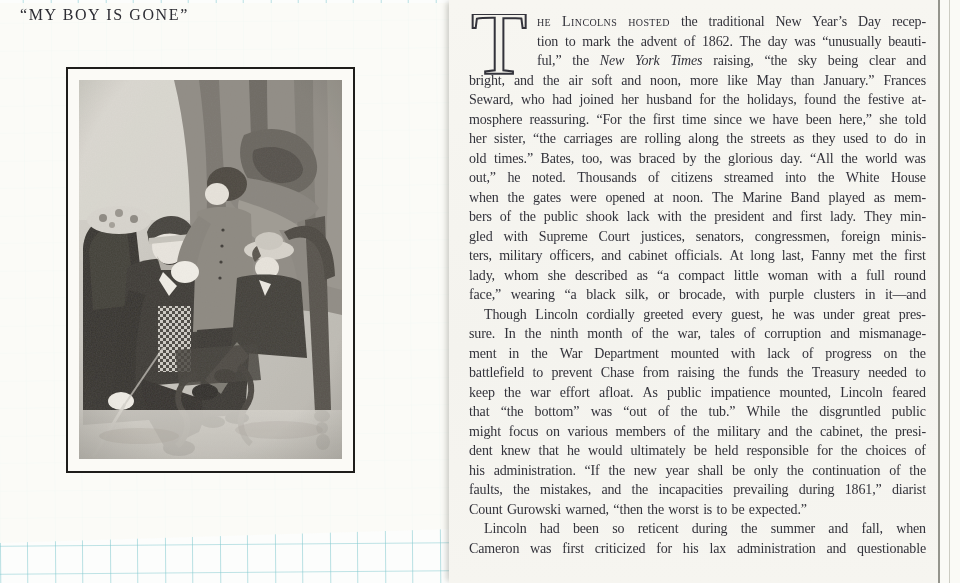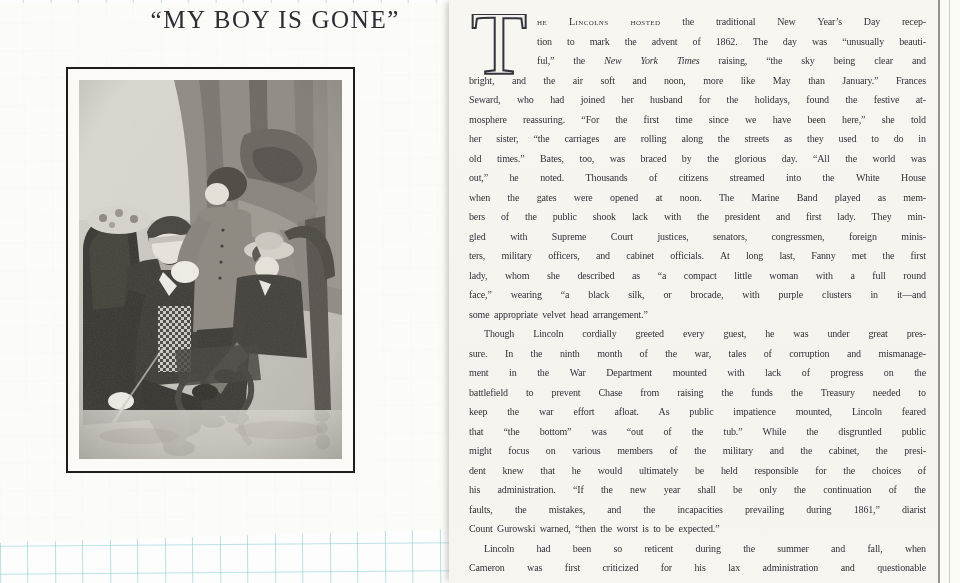--- a/index.html
+++ b/index.html
@@ -12,38 +12,38 @@
       repeating-linear-gradient(90deg, rgba(128,200,206,.55) 0 1px, transparent 1px 27.5px),
       repeating-linear-gradient(0deg, rgba(128,200,206,.50) 0 1px, transparent 1px 27.5px);
     background-position:-6px -9px;
     transform:rotate(-.45deg);}
   
   .left-page{position:absolute;left:0;top:3px;width:452px;height:540px;
     background:rgba(251,251,247,.94);
     clip-path:polygon(0 0,100% 0,100% 97.4%,0 100%);
     box-shadow:0 2px 3px rgba(120,120,105,.18);}
   .chapter-title{position:absolute;left:20px;top:6px;width:380px;margin:0;
-    text-align:right;font-size:25px;font-weight:500;letter-spacing:1.6px;
+    text-align:left;font-size:16px;font-weight:500;letter-spacing:1.6px;
     color:#2c2c33;white-space:nowrap;}
   .photo-frame{position:absolute;left:66px;top:67px;width:263px;height:379px;
     border:2px solid #1e1d1b;background:#fbfaf6;padding:11px 11px 12px 11px;}
   .photo-frame svg{display:block;}
   
   .right-page{position:absolute;left:449px;top:0;width:489px;height:583px;
     background:linear-gradient(180deg,#f7f6f1,#f4f3ee 60%,#f6f5f0);
     box-shadow:-4px 0 6px -2px rgba(100,100,88,.35);
     box-sizing:border-box;padding:12px 12px 0 20px;}
   .page-edge{position:absolute;left:938px;top:0;width:22px;height:583px;
     background:#fafaf6;border-left:2px solid #94948c;}
   .page-edge-line{position:absolute;left:9px;top:0;width:1px;height:583px;background:#ccccc3;}
   
   .article{position:relative;color:#32323a;}
   .dropcap-svg{position:absolute;left:1px;top:2px;}
   .line{display:flex;justify-content:space-between;align-items:baseline;
-    height:19.5px;font-size:10px;line-height:19.5px;letter-spacing:-.15px;
+    height:19.5px;font-size:14px;line-height:19.5px;letter-spacing:-.15px;
     overflow:visible;white-space:nowrap;}
   .line.dc{padding-left:68px;}
   .line.indent{padding-left:15px;align-items:center;}
   .line.lastline{justify-content:flex-start;gap:4.4px;}
   .it{font-style:italic;}
   .sc{font-variant:small-caps;letter-spacing:.4px;}
 </style>
 </head>
 <body>
 
@@ -385,27 +385,20 @@
             <span>black</span>
             <span>silk,</span>
             <span>or</span>
             <span>brocade,</span>
             <span>with</span>
             <span>purple</span>
             <span>clusters</span>
             <span>in</span>
             <span>it—and</span>
           </div>
-          <div class="line lastline">
-            <span>some</span>
-            <span>appropriate</span>
-            <span>velvet</span>
-            <span>head</span>
-            <span>arrangement.”</span>
-          </div>
           <div class="line indent">
             <span>Though</span>
             <span>Lincoln</span>
             <span>cordially</span>
             <span>greeted</span>
             <span>every</span>
             <span>guest,</span>
             <span>he</span>
             <span>was</span>
             <span>under</span>

